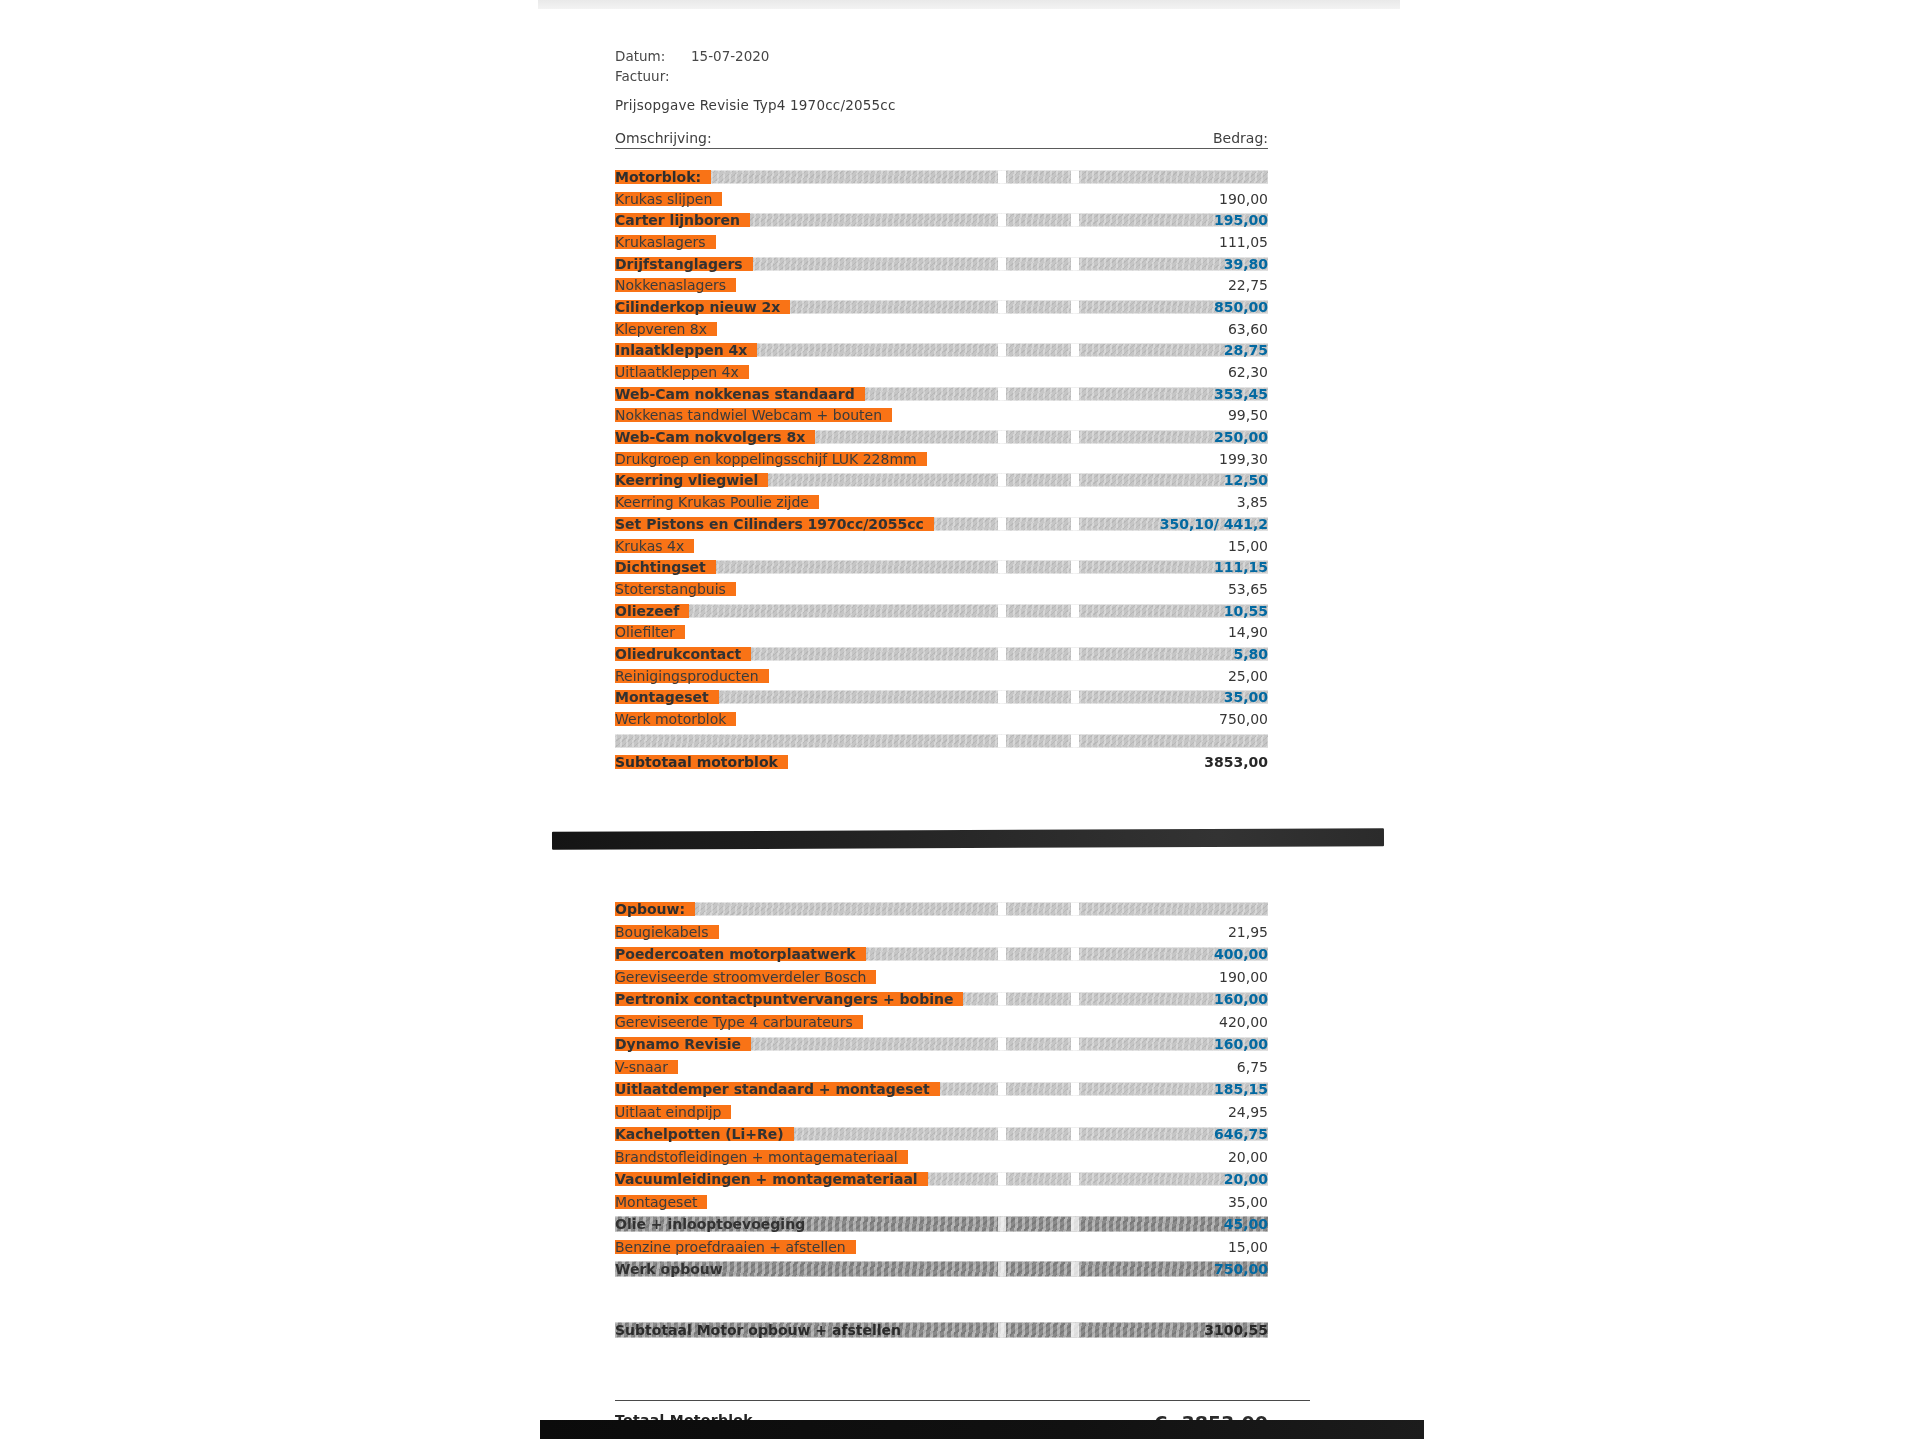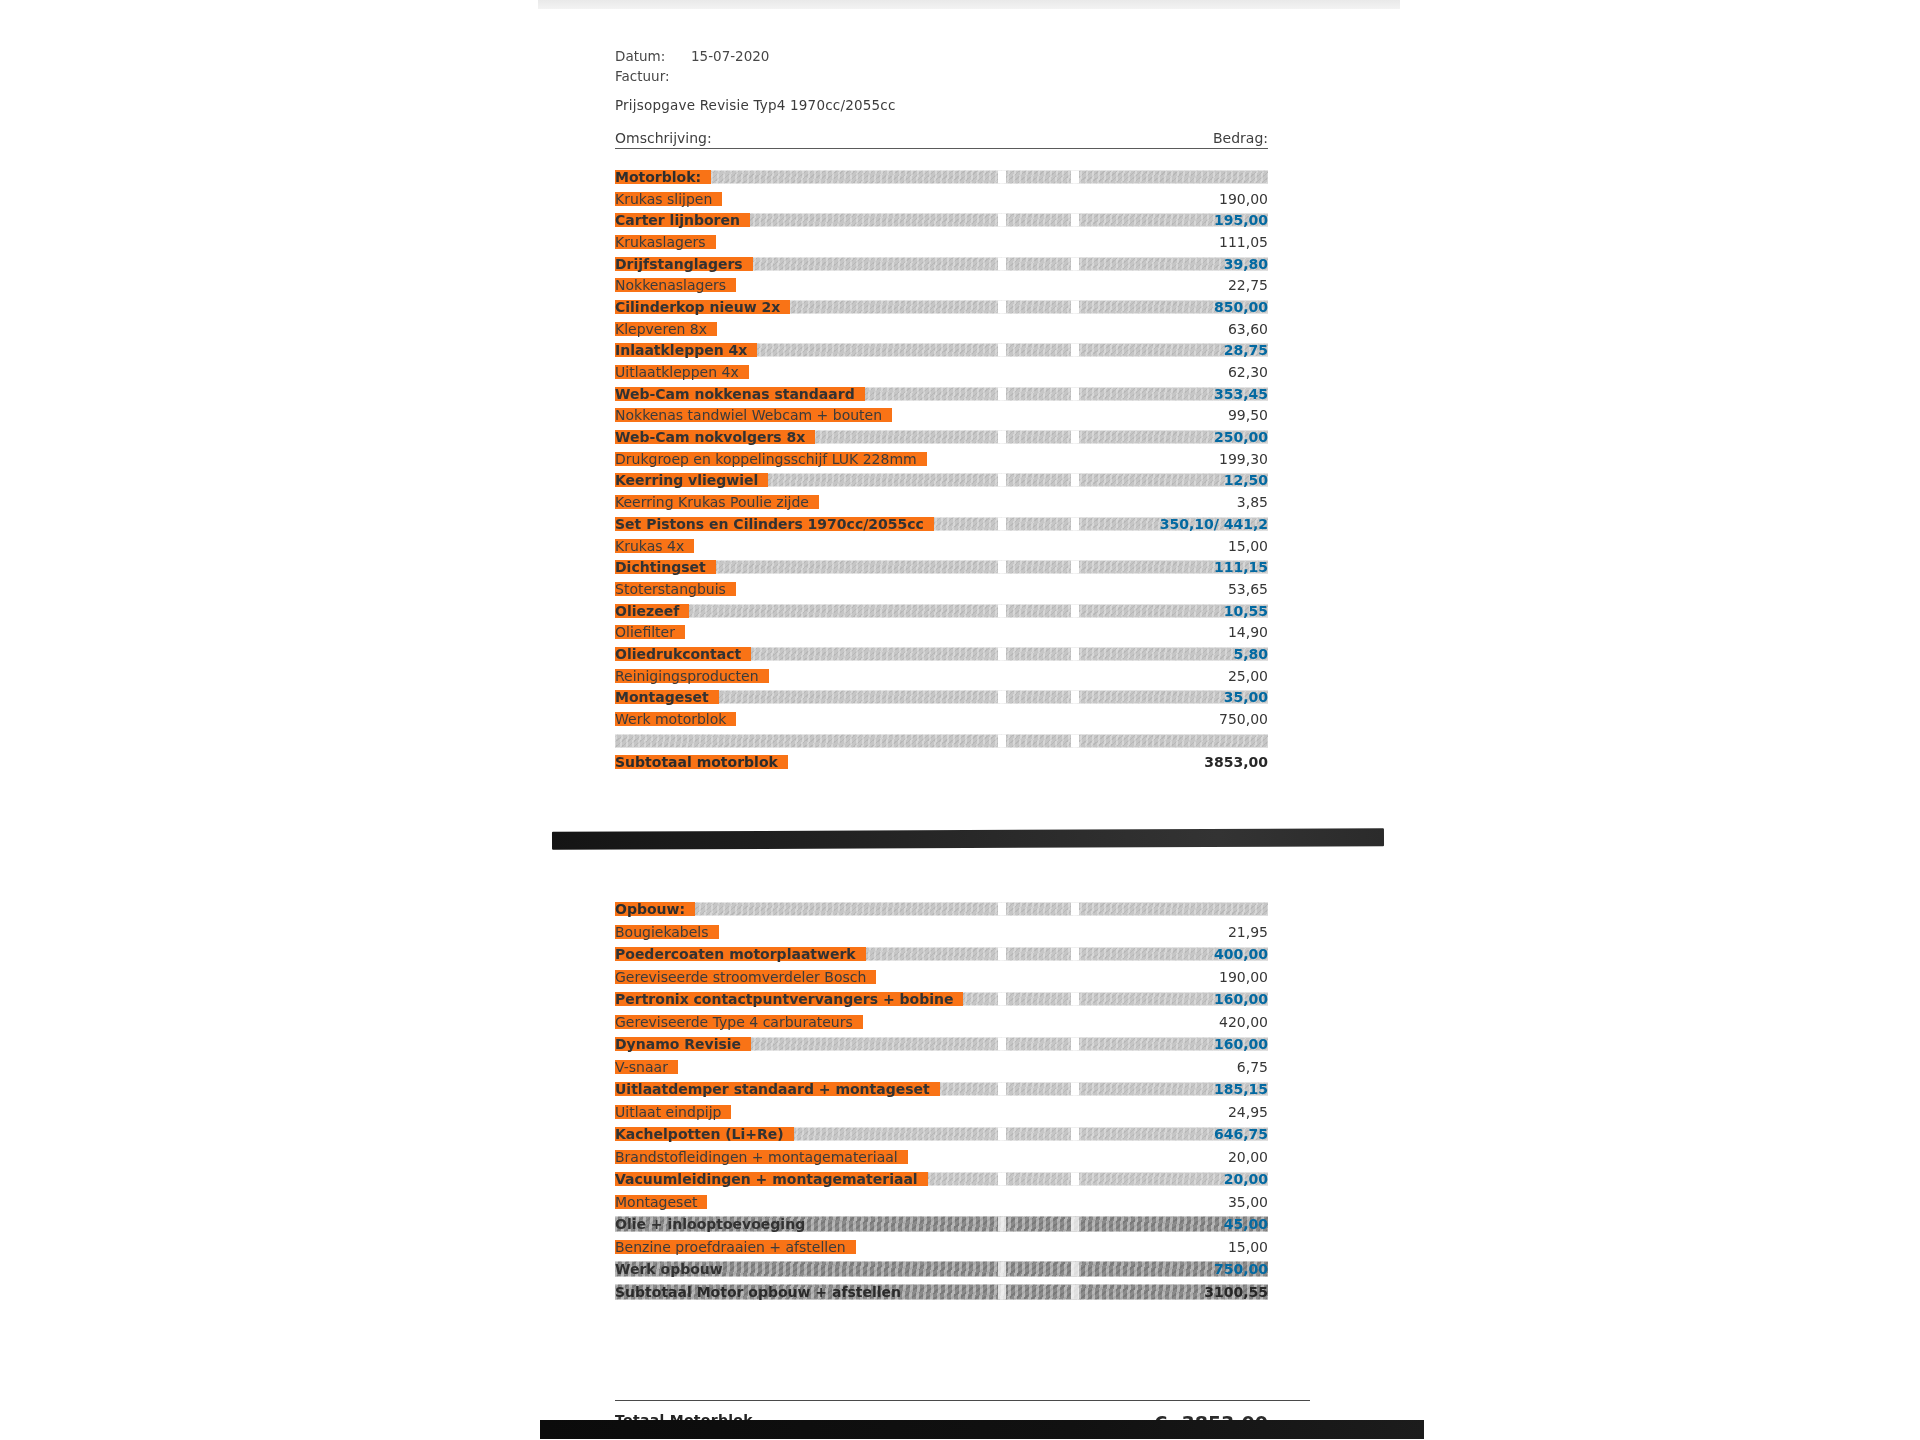--- a/index.html
+++ b/index.html
@@ -387,21 +387,21 @@
     <span class="cell-amount">15,00</span>
   </div>
           <div class="row striped dark">
     <span class="cell-label">Werk opbouw</span>
     <span class="stripe">
       <i class="gap g1"></i>
       <i class="gap g2"></i>
     </span>
     <span class="cell-amount">750,00</span>
   </div>
-          <div class="row striped dark subtotal" style="">
+          <div class="row striped dark subtotal" style="margin-top: 38px;">
     <span class="cell-label">Subtotaal Motor opbouw + afstellen</span>
     <span class="stripe">
       <i class="gap g1"></i>
       <i class="gap g2"></i>
     </span>
     <span class="cell-amount">3100,55</span>
   </div>
         </div>
 
     </div>

